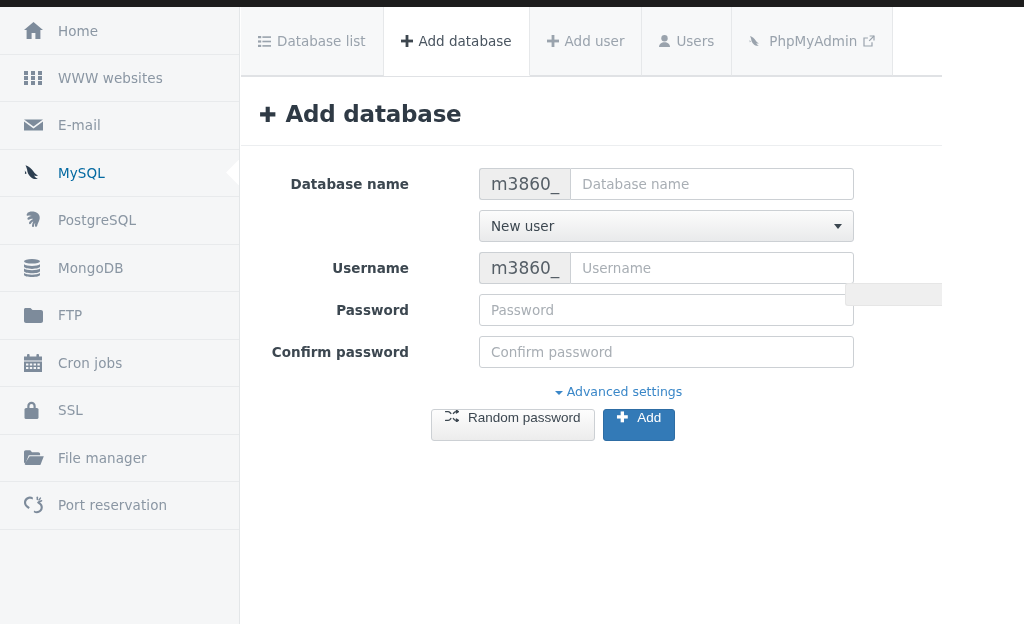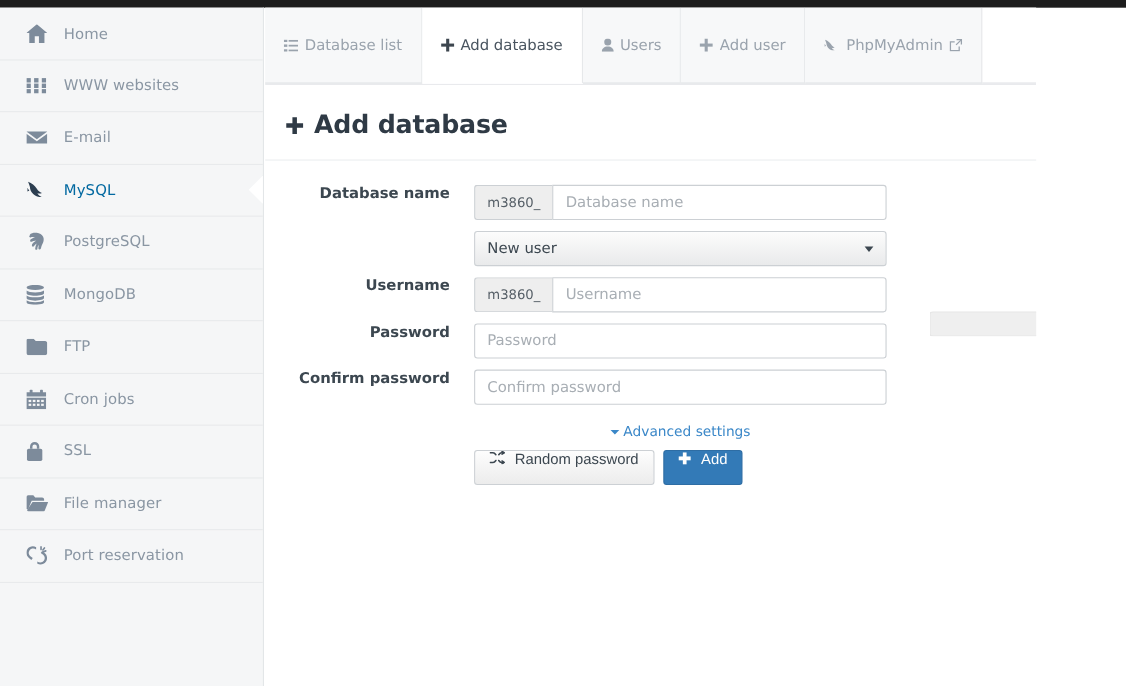--- a/index.html
+++ b/index.html
@@ -161,21 +161,23 @@
     background: #eceef0;
     width: 783px;
   }
 
   
   .form {
     padding-top: 22px;
   }
   .form-row {
     display: flex;
+    align-items: center;
     margin-bottom: 10px;
+    gap: 48px;
   }
   .form-label {
     width: 190px;
     min-width: 190px;
     text-align: right;
     padding-right: 22px;
     font-size: 13.5px;
     font-weight: bold;
     color: #3c4750;
   }
@@ -186,21 +188,21 @@
   }
   .prefix {
     display: flex;
     align-items: center;
     justify-content: center;
     padding: 0 11px;
     background: #eeeeee;
     border: 1px solid #ccd0d4;
     border-right: none;
     border-radius: 3px 0 0 3px;
-    font-size: 12px;
+    font-size: 17px;
     color: #555e66;
     height: 32px;
     white-space: nowrap;
   }
   .txt {
     flex: 1;
     height: 32px;
     border: 1px solid #ccd0d4;
     border-radius: 0 3px 3px 0;
     padding: 0 11px;
@@ -482,36 +484,36 @@
           <svg width="12" height="12" viewBox="0 0 12 12" fill="currentColor">
             <rect x="4.6" y="0" width="2.8" height="12"></rect>
               <rect x="0" y="4.6" width="12" height="2.8"></rect>
           </svg>
         </span>
         <span>Add database</span>
       </div>
 
       <div class="tab">
         <span class="tab-ico">
+          <svg width="12" height="12" viewBox="0 0 12 12" fill="currentColor">
+            <rect x="4.6" y="0" width="2.8" height="12"></rect>
+              <rect x="0" y="4.6" width="12" height="2.8"></rect>
+          </svg>
+        </span>
+        <span>Add user</span>
+      </div>
+
+      <div class="tab">
+        <span class="tab-ico">
           <svg width="11" height="12" viewBox="0 0 11 12" fill="currentColor">
             <circle cx="5.5" cy="3.2" r="3.2"></circle>
             <path d="M0 12c0-3 2.5-4.8 5.5-4.8S11 9 11 12z"></path>
           </svg>
         </span>
         <span>Users</span>
-      </div>
-
-      <div class="tab">
-        <span class="tab-ico">
-          <svg width="12" height="12" viewBox="0 0 12 12" fill="currentColor">
-            <rect x="4.6" y="0" width="2.8" height="12"></rect>
-              <rect x="0" y="4.6" width="12" height="2.8"></rect>
-          </svg>
-        </span>
-        <span>Add user</span>
       </div>
 
       <div class="tab last">
         <span class="tab-ico">
           <svg width="14" height="13" viewBox="0 0 20 18" fill="currentColor">
             <path d="M1.5 1.2c3.4 1.1 6.1 3.3 8 6.4 1.1 1.8 2.6 3.1 4.6 3.9-1.3.6-2.7.6-4.1.1.9 1.5 2.2 2.6 3.9 3.3-2.6.6-5.1-.1-7.2-2C4.3 11 3.3 8.4 3.1 5.6 2.6 4 2.1 2.6 1.5 1.2z"></path>
             <path d="M.8 6.6c.6.9 1.2 1.8 1.9 2.6-.5.4-1.1.7-1.8.8.2-1.1.2-2.2-.1-3.4z"></path>
           </svg>
         </span>
         <span>PhpMyAdmin</span>

